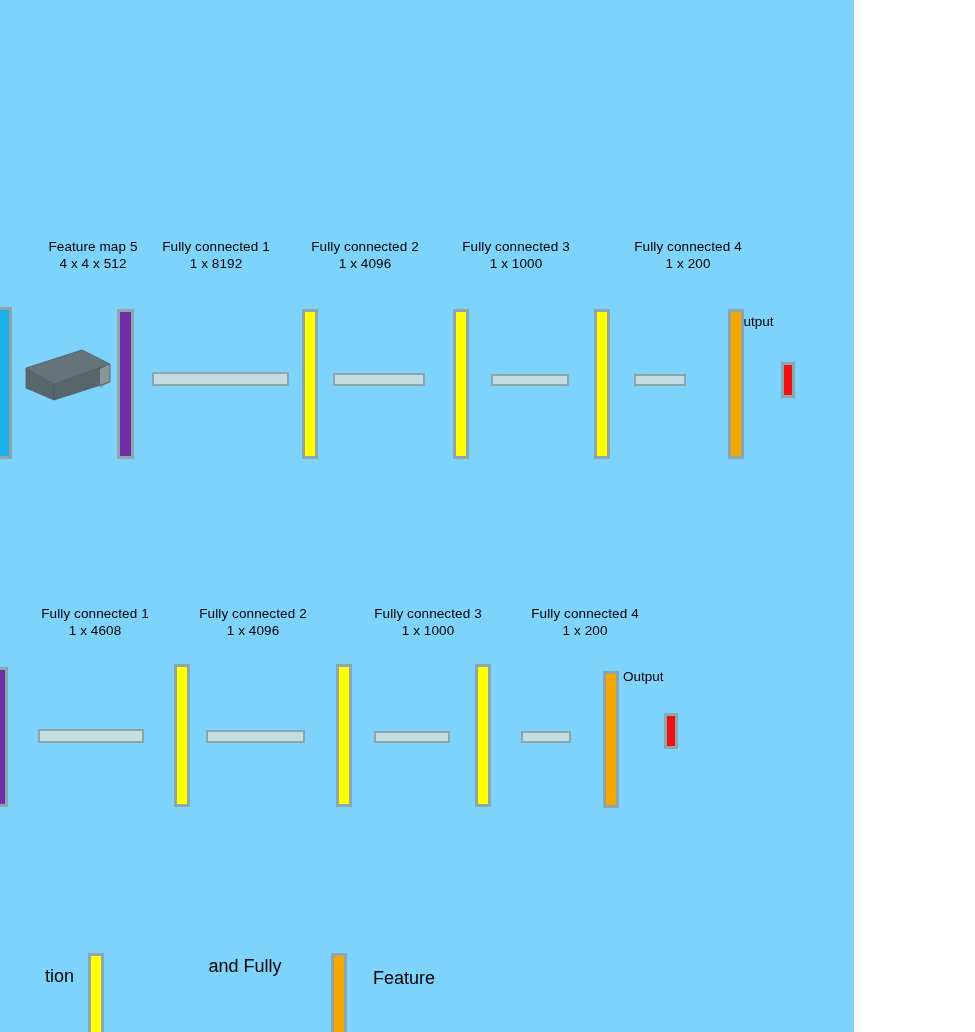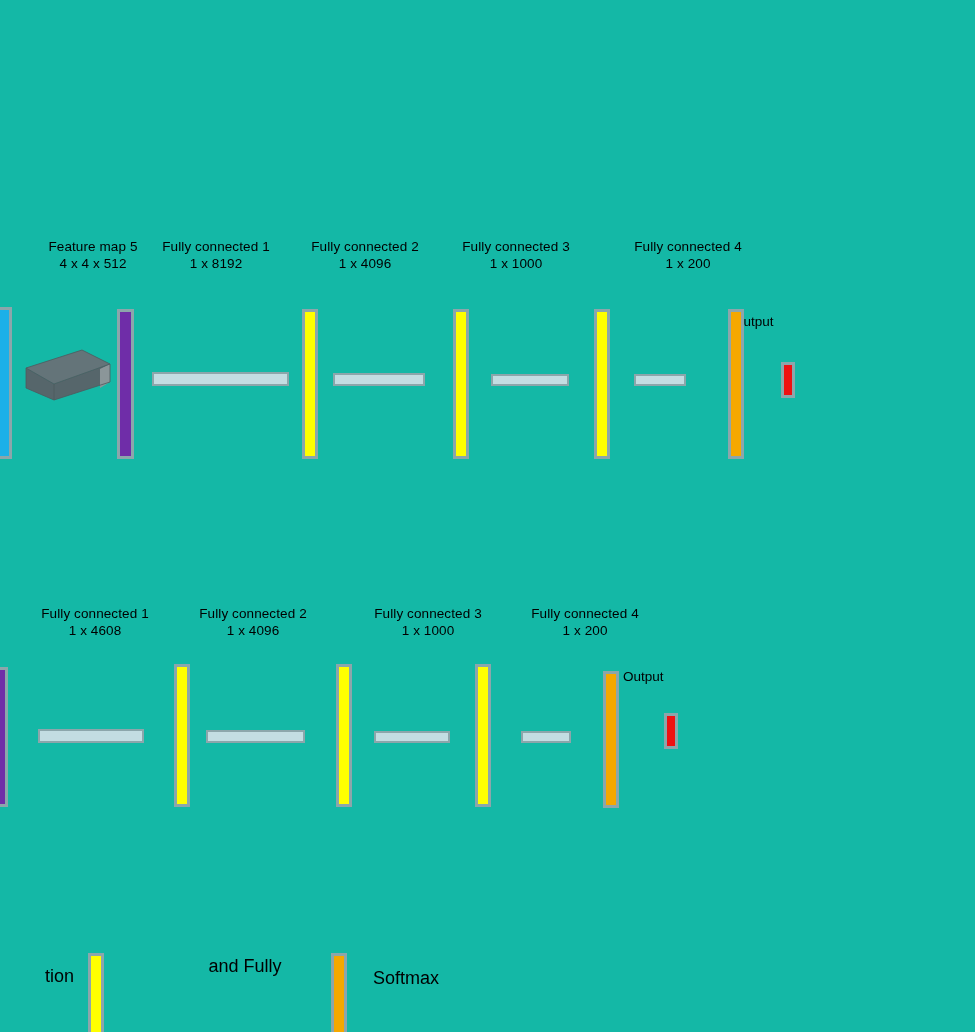--- a/index.html
+++ b/index.html
@@ -7,24 +7,24 @@
     margin: 0;
     padding: 0;
     background: #ffffff;
   }
   body {
     font-family: "Liberation Sans", sans-serif;
     color: #000000;
   }
   #canvas {
     position: relative;
-    width: 975px;
+    width: 854px;
     height: 1032px;
     overflow: hidden;
-    background: #14b8a6;
+    background: #7dd3fc;
   }
 
   
   .layer-label {
     position: absolute;
     text-align: center;
     font-size: 13.5px;
     line-height: 17px;
     color: #000000;
     white-space: nowrap;
@@ -183,15 +183,15 @@
   <div class="legend-text" style="left:-36px; top:965px; width:110px; text-align:right;">tion</div>
 
   <div class="legend-bar" style="left:88px; top:953px; width:16px; height:86px; background:#ffff00;"></div>
 
   <div class="legend-text two-line" style="left:123px; top:955px; width:244px;">
     <span class="lt2">and Fully</span>
   </div>
 
   <div class="legend-bar" style="left:331px; top:953px; width:16px; height:86px; background:#f5a800;"></div>
 
-  <div class="legend-text" style="left:373px; top:967px; width:200px; text-align:left;">Softmax</div>
+  <div class="legend-text" style="left:373px; top:967px; width:200px; text-align:left;">Feature</div>
 
 </div>
 
 </body></html>

